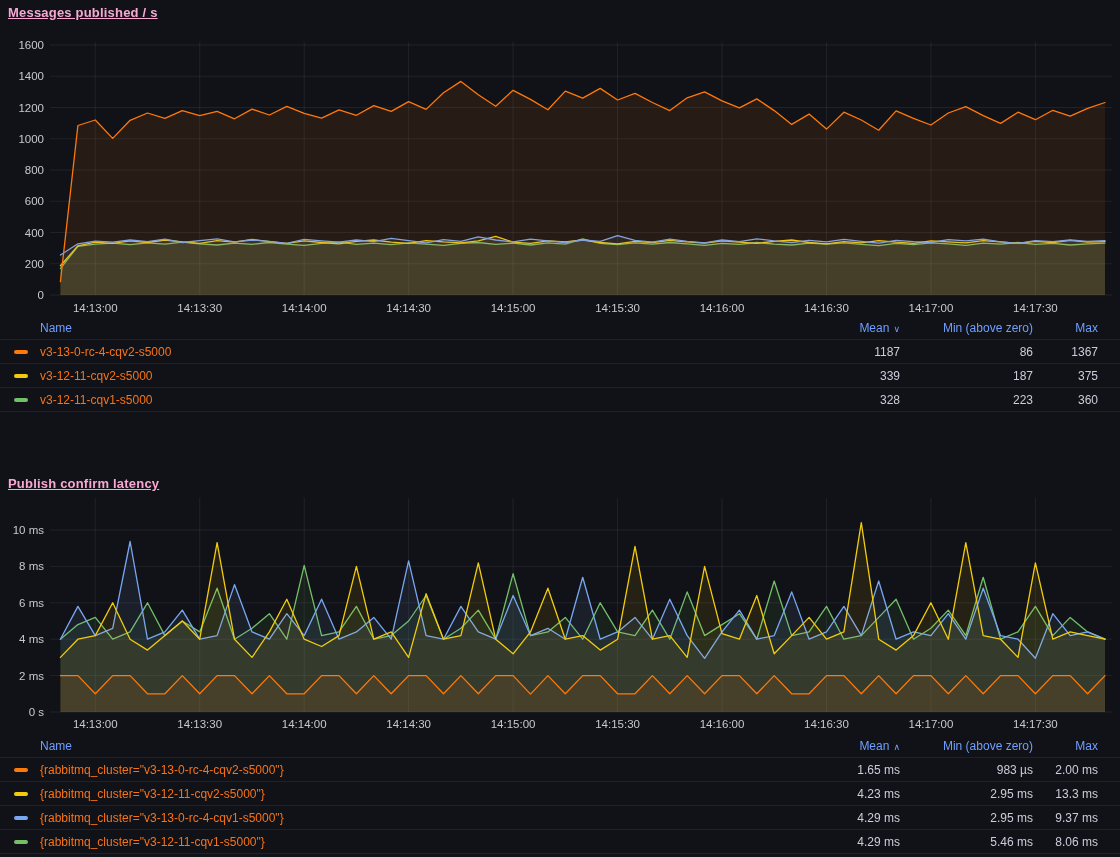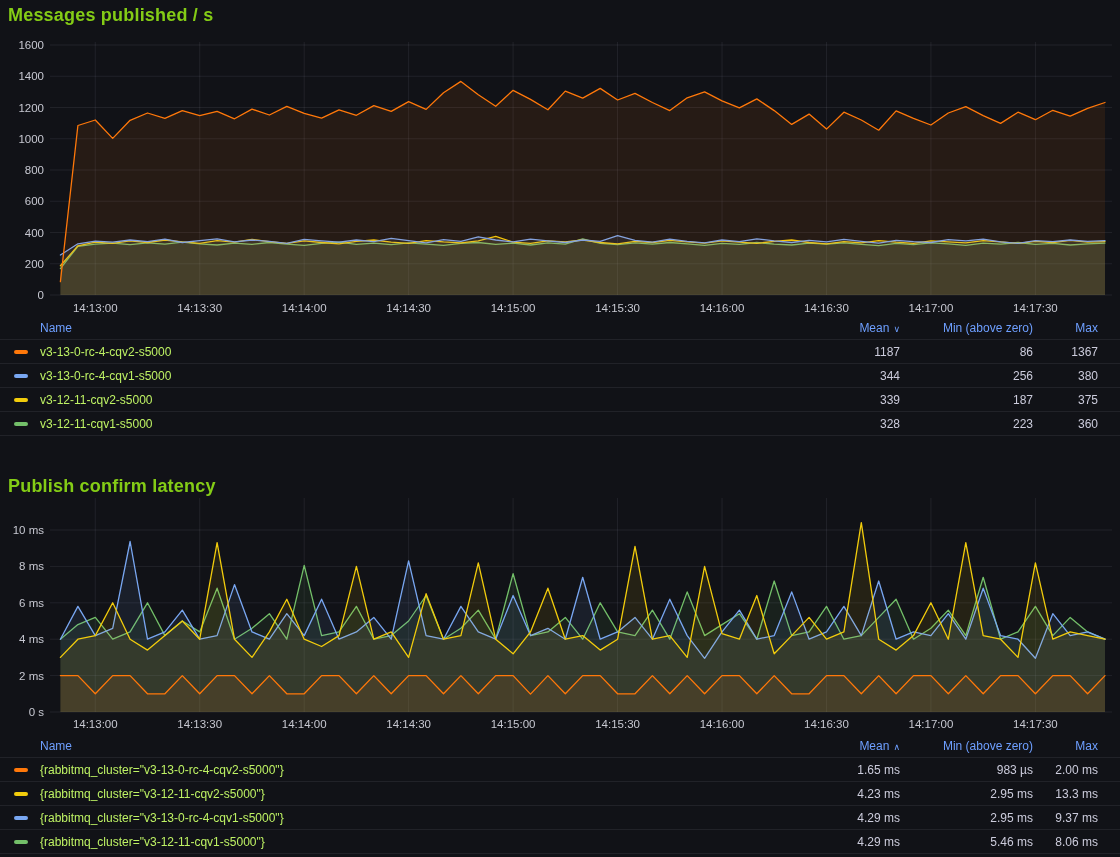--- a/index.html
+++ b/index.html
@@ -1,32 +1,32 @@
 <!DOCTYPE html>
 <html><head>
 <meta charset="utf-8">
 <style>
   html,body{margin:0;padding:0;background:#111217;}
   #app{position:relative;width:1120px;height:857px;background:#111217;overflow:hidden;
        font-family:"Liberation Sans",sans-serif;color:#ccccdc;}
-  .panel-title{position:absolute;left:8px;font-size:18px;font-weight:600;color:#84cc16;letter-spacing:.2px;cursor:pointer;}
+  .panel-title{position:absolute;left:8px;font-size:13px;font-weight:600;color:#f9a8d4;letter-spacing:.2px;cursor:pointer;text-decoration:underline;}
   .chart-svg{position:absolute;left:0;display:block;}
   .chart-svg text{fill:#c7c8d1;font-size:11.5px;font-family:"Liberation Sans",sans-serif;}
   .legend-table{position:absolute;left:0;width:1120px;font-size:12px;}
   .lt-row{display:grid;grid-template-columns:1fr 120px 133px 65px;align-items:center;
           height:24px;padding:0 22px 0 14px;box-sizing:border-box;
           border-top:1px solid rgba(204,204,220,0.09);}
   .lt-row.lt-header{height:23px;border-top:none;color:#6e9fff;font-weight:500;}
   .lt-header .lt-name-head{padding-left:26px;}
   .lt-num{text-align:right;white-space:nowrap;}
   .lt-header .lt-num{color:#6e9fff;cursor:pointer;}
   .sort-arrow{font-size:9px;margin-left:4px;color:#6e9fff;}
   .lt-name-cell{display:flex;align-items:center;gap:12px;cursor:pointer;min-width:0;}
   .swatch{width:14px;height:4px;border-radius:2px;flex:none;}
-  .series-name{white-space:nowrap;overflow:hidden;text-overflow:ellipsis;color:#bef264;}
+  .series-name{white-space:nowrap;overflow:hidden;text-overflow:ellipsis;color:#f97316;}
   .lt-end{border-top:1px solid rgba(204,204,220,0.09);}
 </style>
 </head>
 <body>
 
 <div id="app">
 
   <section>
     <div class="panel-title" style="top:5px">Messages published / s</div>
     <svg class="chart-svg" id="chart-0" width="1120" height="316" style="top:0">
@@ -100,29 +100,20 @@
           <div class="lt-name-cell">
             <span class="swatch" style="background: rgb(255, 120, 10);"></span>
             <span class="series-name">v3-13-0-rc-4-cqv2-s5000</span>
           </div>
           <div class="lt-num">1187</div>
           <div class="lt-num">86</div>
           <div class="lt-num">1367</div>
         </div>
         <div class="lt-row">
           <div class="lt-name-cell">
-            <span class="swatch" style="background: rgb(121, 167, 242);"></span>
-            <span class="series-name">v3-13-0-rc-4-cqv1-s5000</span>
-          </div>
-          <div class="lt-num">344</div>
-          <div class="lt-num">256</div>
-          <div class="lt-num">380</div>
-        </div>
-        <div class="lt-row">
-          <div class="lt-name-cell">
             <span class="swatch" style="background: rgb(242, 204, 12);"></span>
             <span class="series-name">v3-12-11-cqv2-s5000</span>
           </div>
           <div class="lt-num">339</div>
           <div class="lt-num">187</div>
           <div class="lt-num">375</div>
         </div>
         <div class="lt-row">
           <div class="lt-name-cell">
             <span class="swatch" style="background: rgb(115, 191, 105);"></span>

